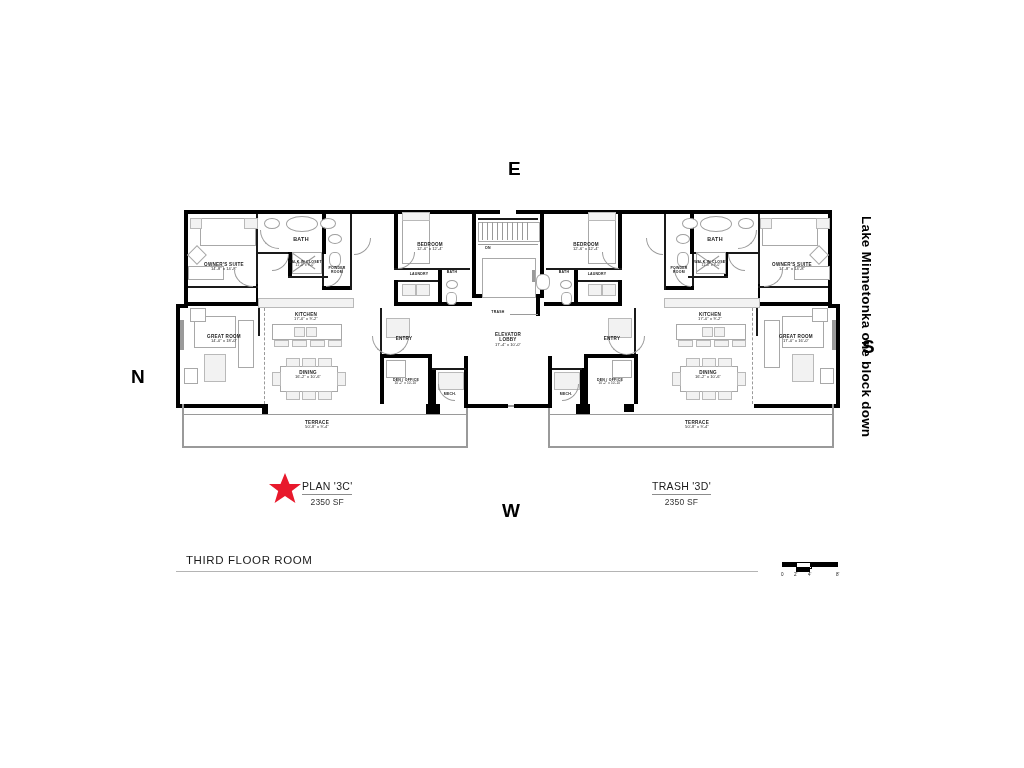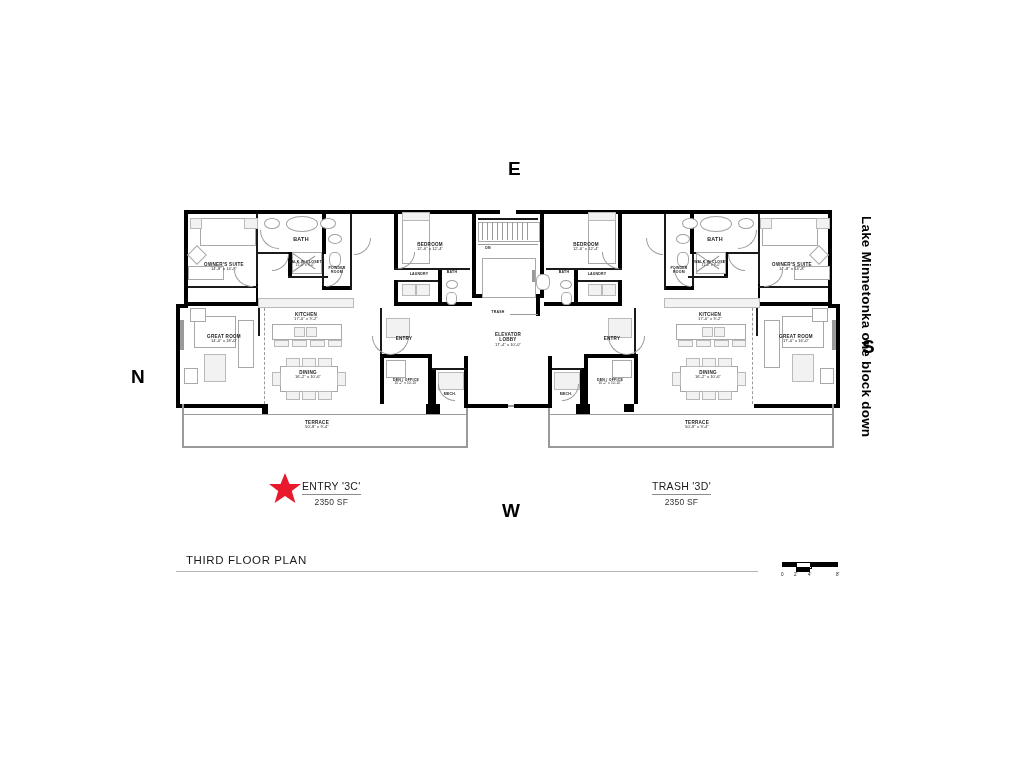--- a/index.html
+++ b/index.html
@@ -418,30 +418,30 @@
     <div class="lbl sm" style="left:374px; top:184px; width:32px;">
       <span class="nm">MECH.</span>
       </div>
   </div>
 
   <svg id="star" viewBox="0 0 34 33">
     <polygon points="17,1 21.5,12 33,12 23.8,19 27.4,31 17,24 6.6,31 10.2,19 1,12 12.5,12" fill="#e8192c"></polygon>
   </svg>
 
   <div id="unit-3c">
-    <div class="unit-name">ENTRY '3C'</div>
+    <div class="unit-name">PLAN '3C'</div>
     <div class="unit-sf">2350 SF</div>
   </div>
 
   <div id="unit-3d">
     <div class="unit-name">TRASH '3D'</div>
     <div class="unit-sf">2350 SF</div>
   </div>
 
-  <div id="title">THIRD FLOOR PLAN</div>
+  <div id="title">THIRD FLOOR ROOM</div>
   <div id="title-rule"></div>
 
   <div id="scalebar">
     <div class="sb" style="left:0px;  top:2px;  width:14px; height:5px;"></div>
     <div class="sbo" style="left:14px; top:2px;  width:14px; height:5px;"></div>
     <div class="sb" style="left:14px; top:7px;  width:14px; height:5px;"></div>
     <div class="sb" style="left:28px; top:2px;  width:28px; height:5px;"></div>
     <div class="sbt" style="left:-1px; top:12px;">0</div>
     <div class="sbt" style="left:12px; top:12px;">2'</div>
     <div class="sbt" style="left:26px; top:12px;">4'</div>

